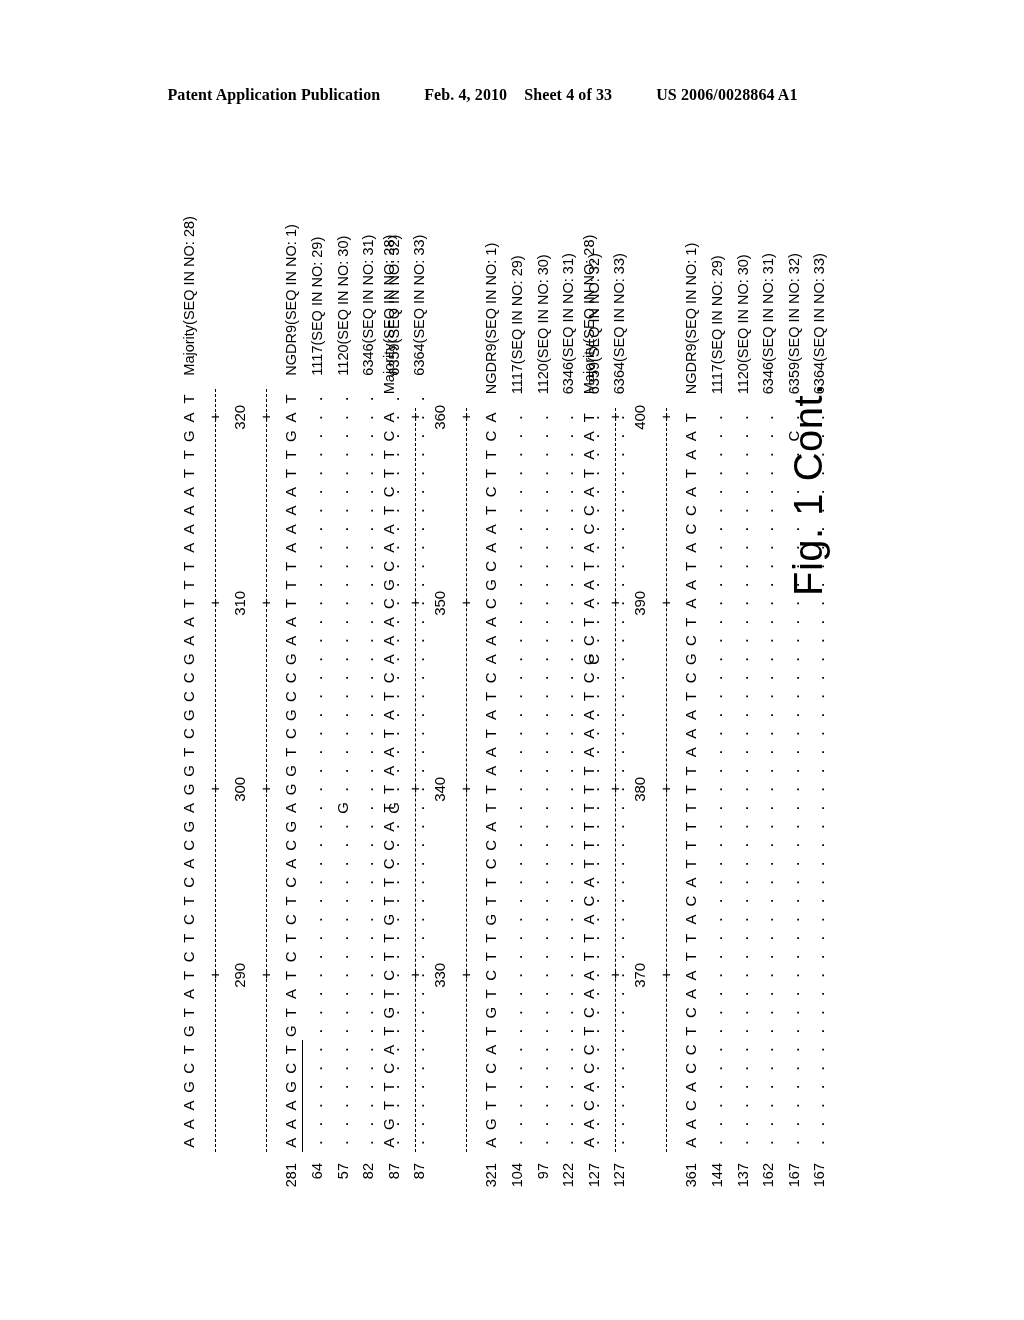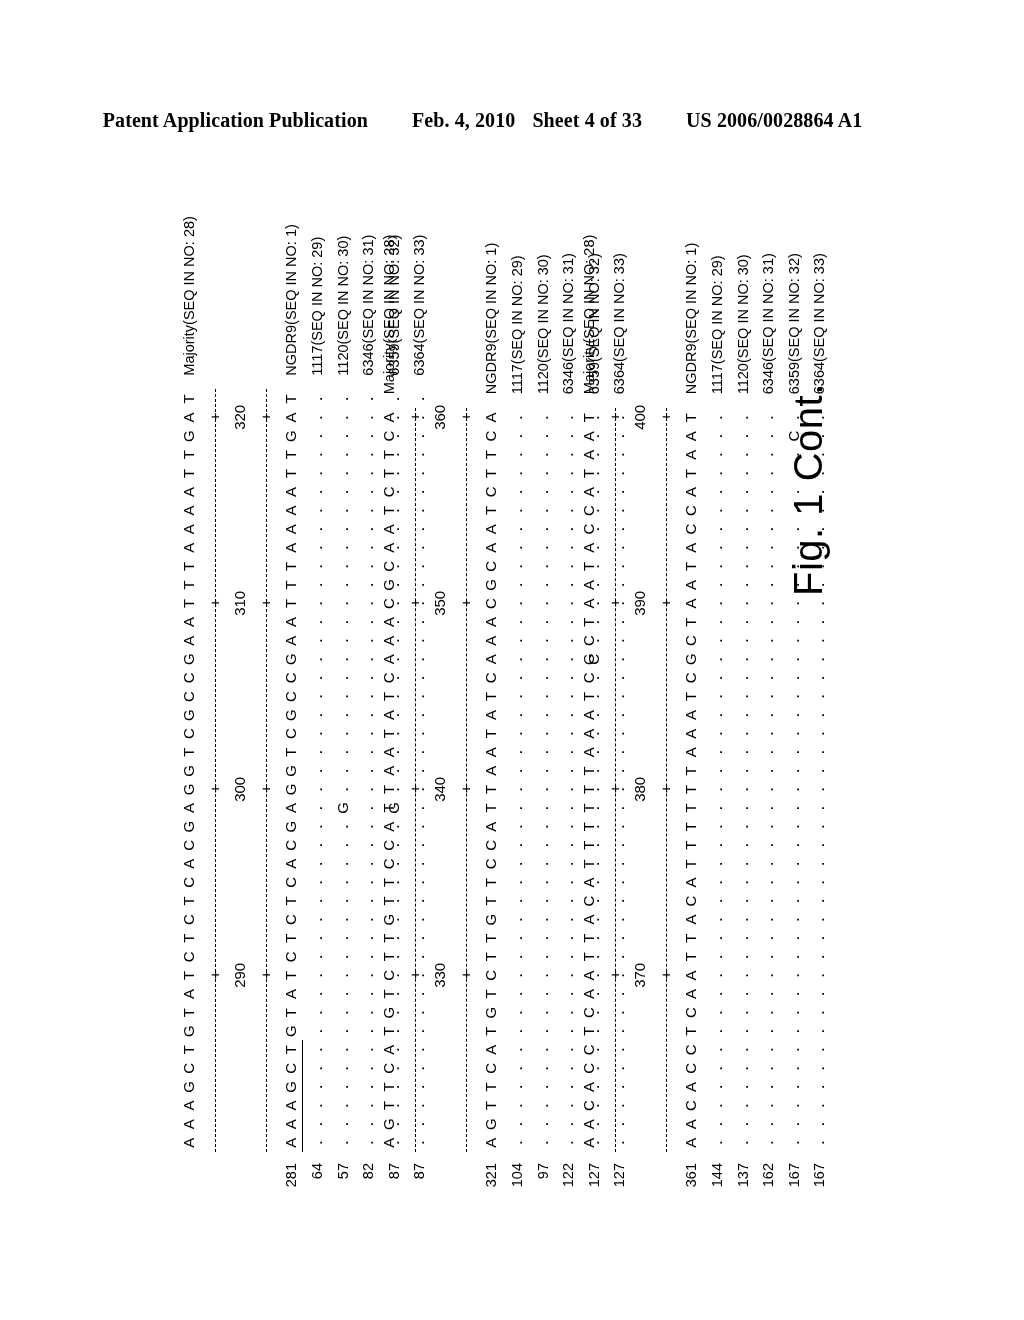--- a/index.html
+++ b/index.html
@@ -20,26 +20,26 @@
   #page-header {
     position: absolute;
     top: 86px;
     left: 0;
     width: 965px;
     display: flex;
     justify-content: center;
     align-items: baseline;
     font-family: "Liberation Serif", serif;
     font-weight: bold;
-    font-size: 20px;
+    font-size: 16px;
     letter-spacing: 0.1px;
     white-space: nowrap;
   }
   #page-header .hdr-pub { margin-right: 44px; }
-  #page-header .hdr-date { margin-right: 17px; margin-top: 23px; }
+  #page-header .hdr-date { margin-right: 17px; }
   #page-header .hdr-sheet { margin-right: 44px; }
 
   
   #fig-caption {
     position: absolute;
     left: 786px;
     top: 596px;
     transform-origin: 0 0;
     transform: rotate(-90deg);
     font-family: "Liberation Sans", sans-serif;

